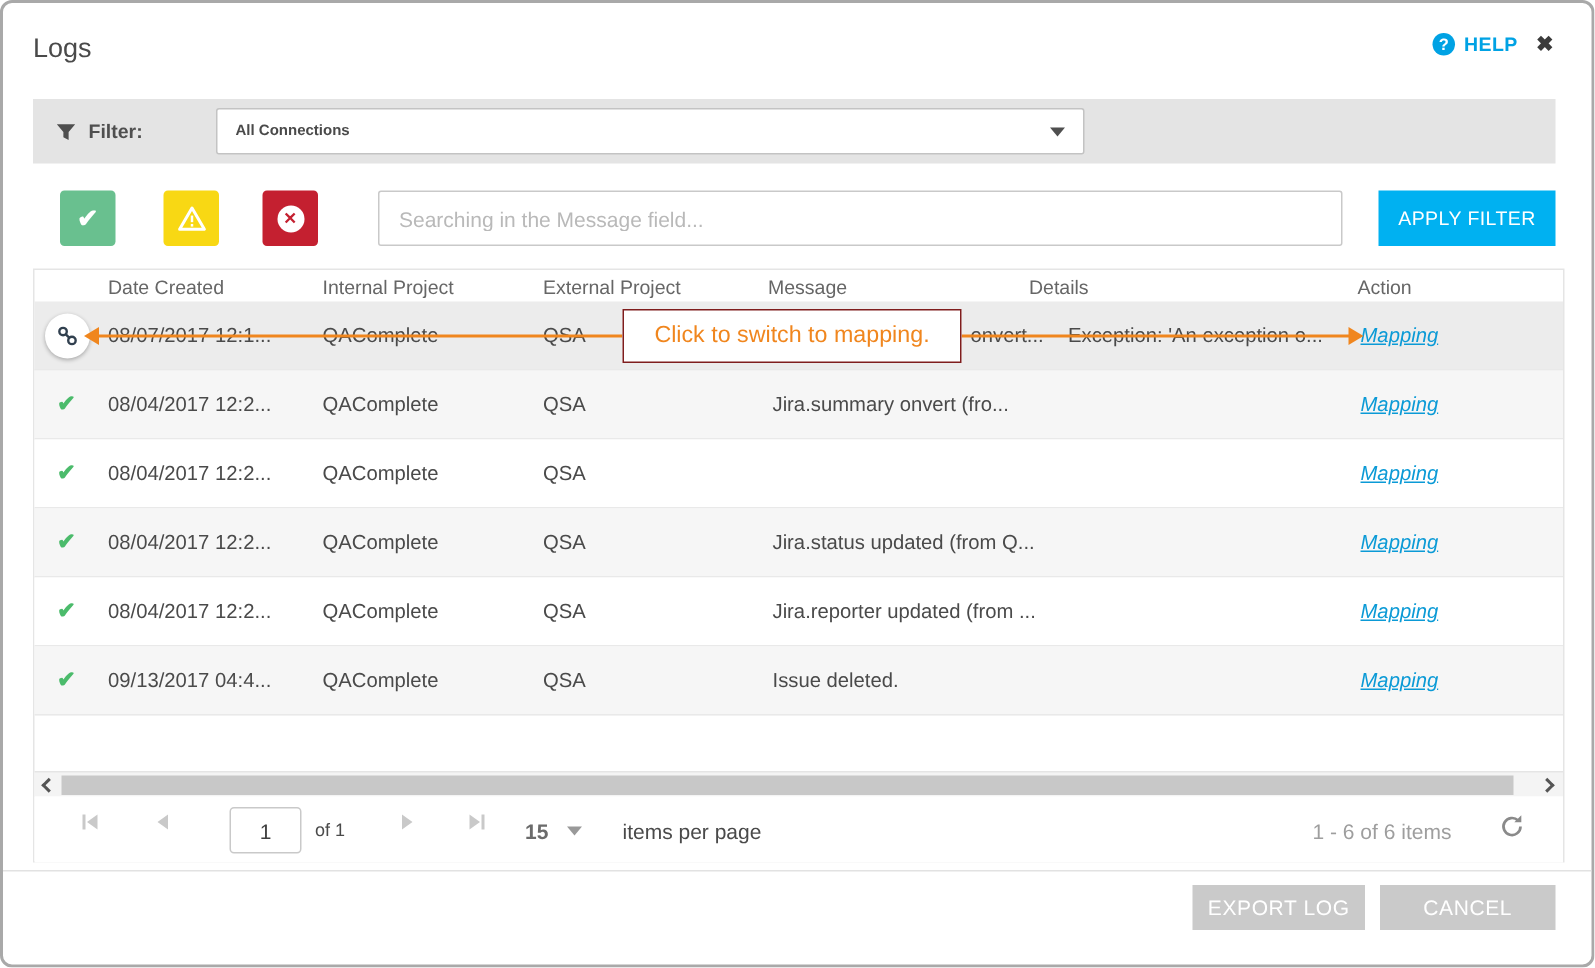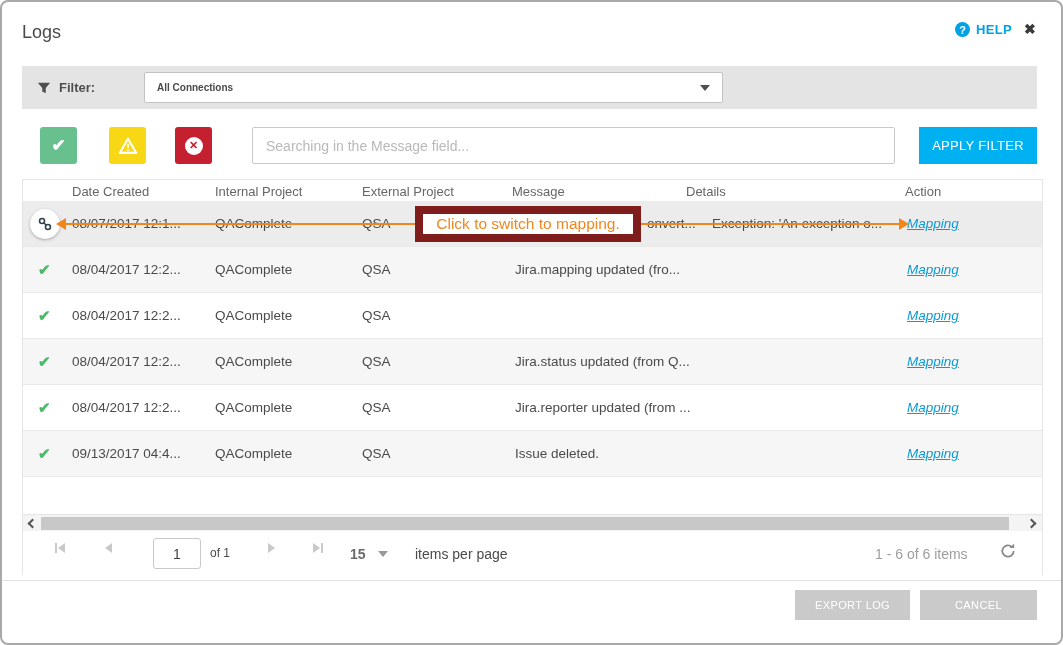--- a/index.html
+++ b/index.html
@@ -48,21 +48,21 @@
   .row-alt { background:#f6f6f6; }
   .row-w   { background:#ffffff; }
   .cell { position:absolute; top:0; height:46px; line-height:46px; font-size:13.5px; color:#4a4a4a; white-space:nowrap; }
   .c-date{left:49px} .c-int{left:192px} .c-ext{left:339px} .c-msg{left:492px} .c-msg-frag{left:624px} .c-det{left:689px} .c-act{left:884px}
   .check { position:absolute; left:15px; top:0; height:46px; line-height:46px; color:#4bbb6b; font-size:15px; font-weight:bold; }
   .link-circle { position:absolute; left:7px; top:8px; width:30px; height:30px; border-radius:50%; background:#fff;
                  box-shadow:0 1px 3px rgba(0,0,0,.3); display:flex; align-items:center; justify-content:center; cursor:pointer; }
   .maplink { color:#0b9ad6; text-decoration:underline; cursor:pointer;font-style:italic; }
 
   
-  .callout { left:413px; top:204px; width:226px; height:36px; border:8px solid #7f1d1d; background:#fff; z-index:30;
+  .callout { left:413px; top:204px; width:226px; height:36px; border:1px solid #7f1d1d; background:#fff; z-index:30;
              display:flex; align-items:center; justify-content:center; color:#f0861e; font-size:15.5px; }
   .ar-line { height:2px; background:#f0861e; top:221px; z-index:29; }
   .ar-l-line { left:63px;  width:350px; }
   .ar-r-line { left:639px; width:260px; }
   .ar-head { width:0; height:0; border-top:6px solid transparent; border-bottom:6px solid transparent; top:216px; z-index:29; }
   .ar-l-head { left:54px;  border-right:10px solid #f0861e; }
   .ar-r-head { left:897px; border-left:10px solid #f0861e; }
 
   
   .hscroll { left:21px; top:512px; width:1019px; height:17px; background:#f4f4f4; border-top:1px solid #e5e5e5; }
@@ -83,21 +83,21 @@
   .of-label { left:187px; top:15px; font-size:12px; color:#4a4a4a; }
   .psize { left:327px; top:15px; display:flex; align-items:center; gap:12px; cursor:pointer; }
   .psize-val { font-size:14px; font-weight:bold; color:#6b6b6b; }
   .caret-sm { width:0;height:0;border-left:5px solid transparent;border-right:5px solid transparent;border-top:6px solid #999; }
   .ipp { left:392px; top:15px; font-size:14px; color:#4a4a4a; }
   .range { left:852px; top:15px; font-size:14px; color:#9e9e9e; }
   .refresh { left:976px; top:11px; cursor:pointer; }
 
   
   .footer-sep { left:0; top:578px; width:1059px; height:1px; background:#e2e2e2; }
-  .fbtn { top:588px; height:30px; background:#cacaca; color:#fff; border:none; font-size:11px; letter-spacing:.4px;
+  .fbtn { top:588px; height:30px; background:#cacaca; color:#fff; border:none; font-size:14px; letter-spacing:.4px;
           font-family:"Liberation Sans", sans-serif; cursor:pointer; }
   .f-export { left:793px; width:115px; }
   .f-cancel { left:918px; width:117px; }
 </style>
 </head>
 <body>
 
 <div class="stage">
   <div class="dialog">
 
@@ -160,21 +160,21 @@
       <span class="cell c-msg-frag">onvert...</span>
       <span class="cell c-det">Exception: 'An exception o...</span>
       <span class="cell c-act maplink">Mapping</span>
     </div>
 
     <div class="abs row row-alt" style="top:245px">
       <span class="check">✔</span>
       <span class="cell c-date">08/04/2017 12:2...</span>
       <span class="cell c-int">QAComplete</span>
       <span class="cell c-ext">QSA</span>
-      <span class="cell c-msg">Jira.mapping updated (fro...</span>
+      <span class="cell c-msg">Jira.summary onvert (fro...</span>
       <span class="cell c-act maplink">Mapping</span>
     </div>
 
     <div class="abs row row-w" style="top:291px">
       <span class="check">✔</span>
       <span class="cell c-date">08/04/2017 12:2...</span>
       <span class="cell c-int">QAComplete</span>
       <span class="cell c-ext">QSA</span>
       <span class="cell c-act maplink">Mapping</span>
     </div>

